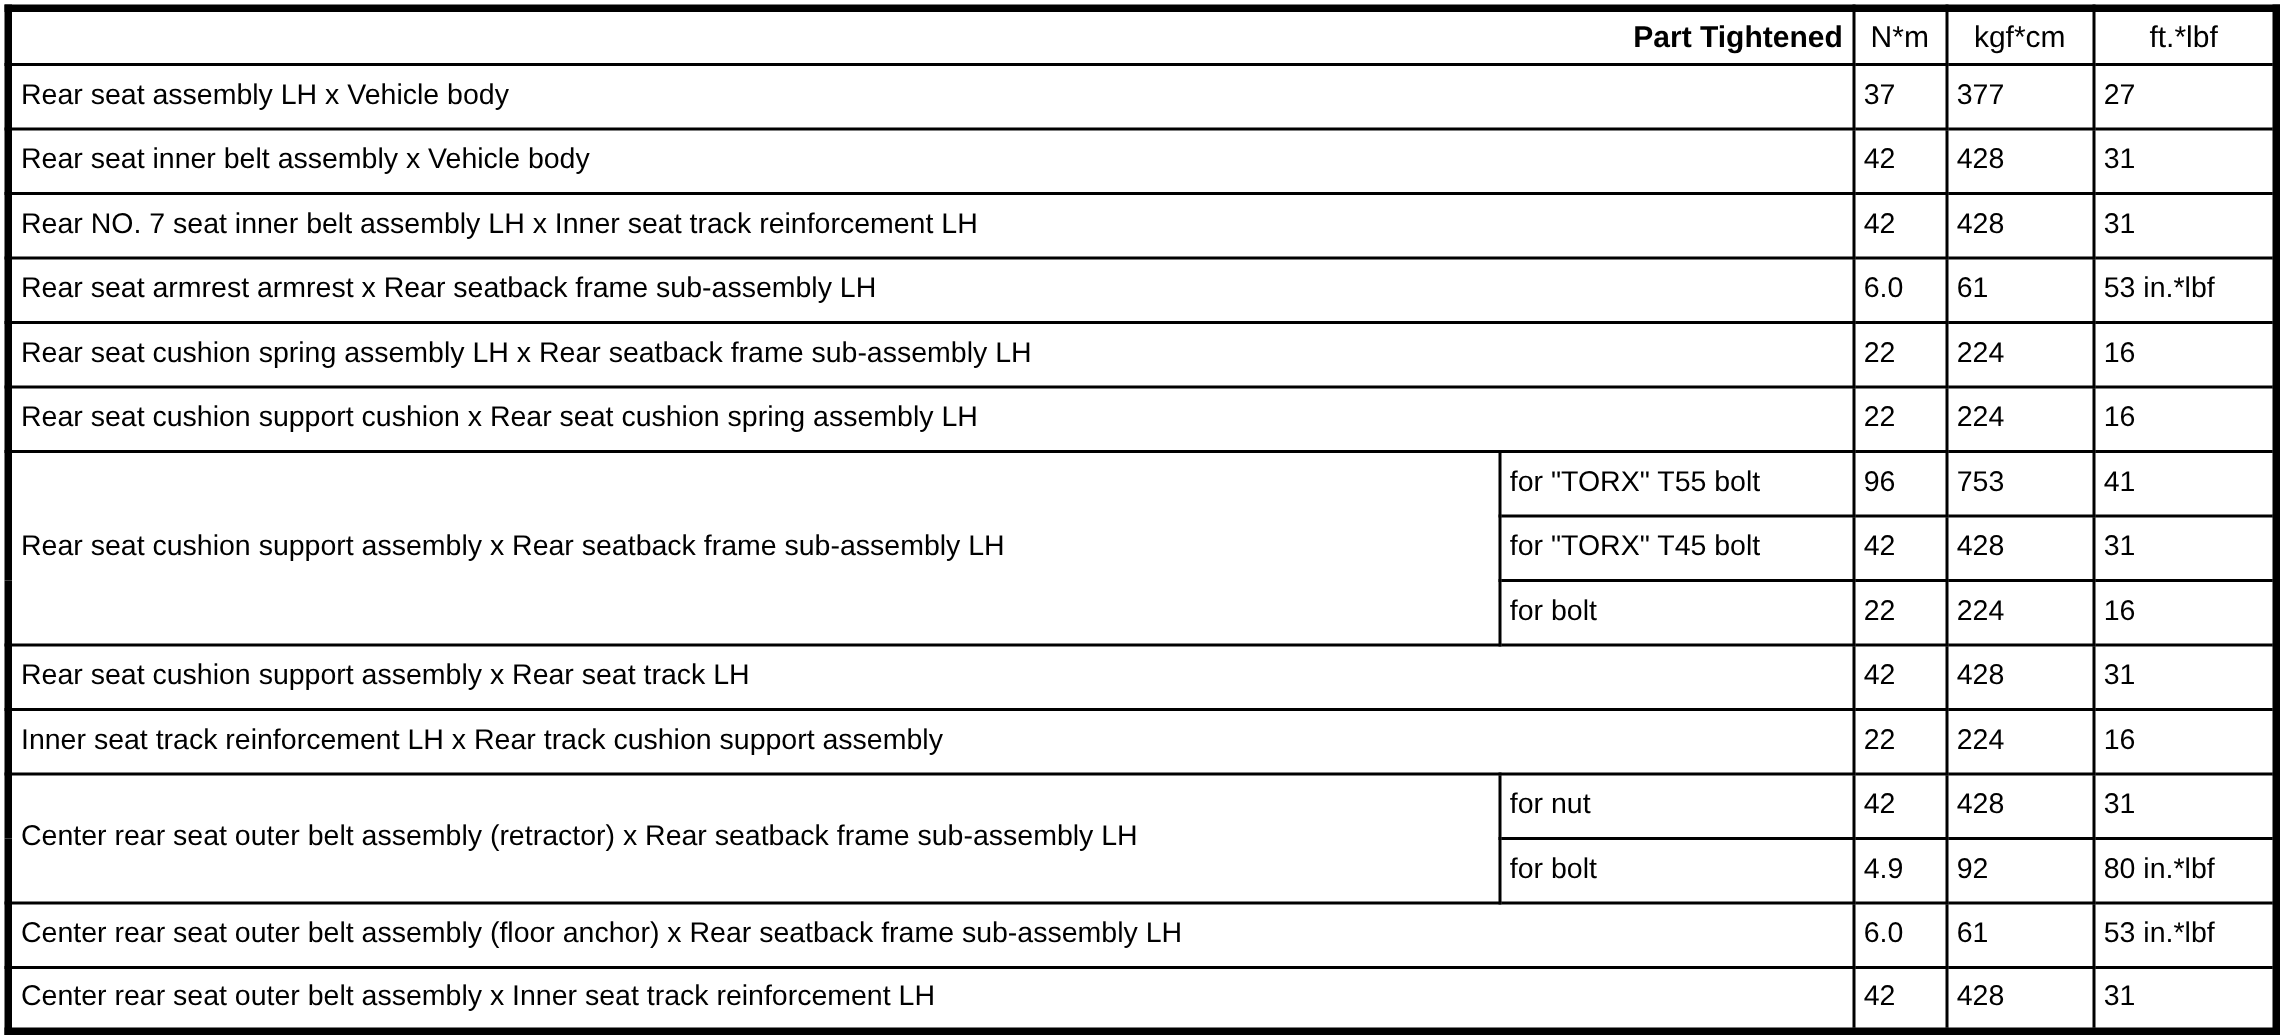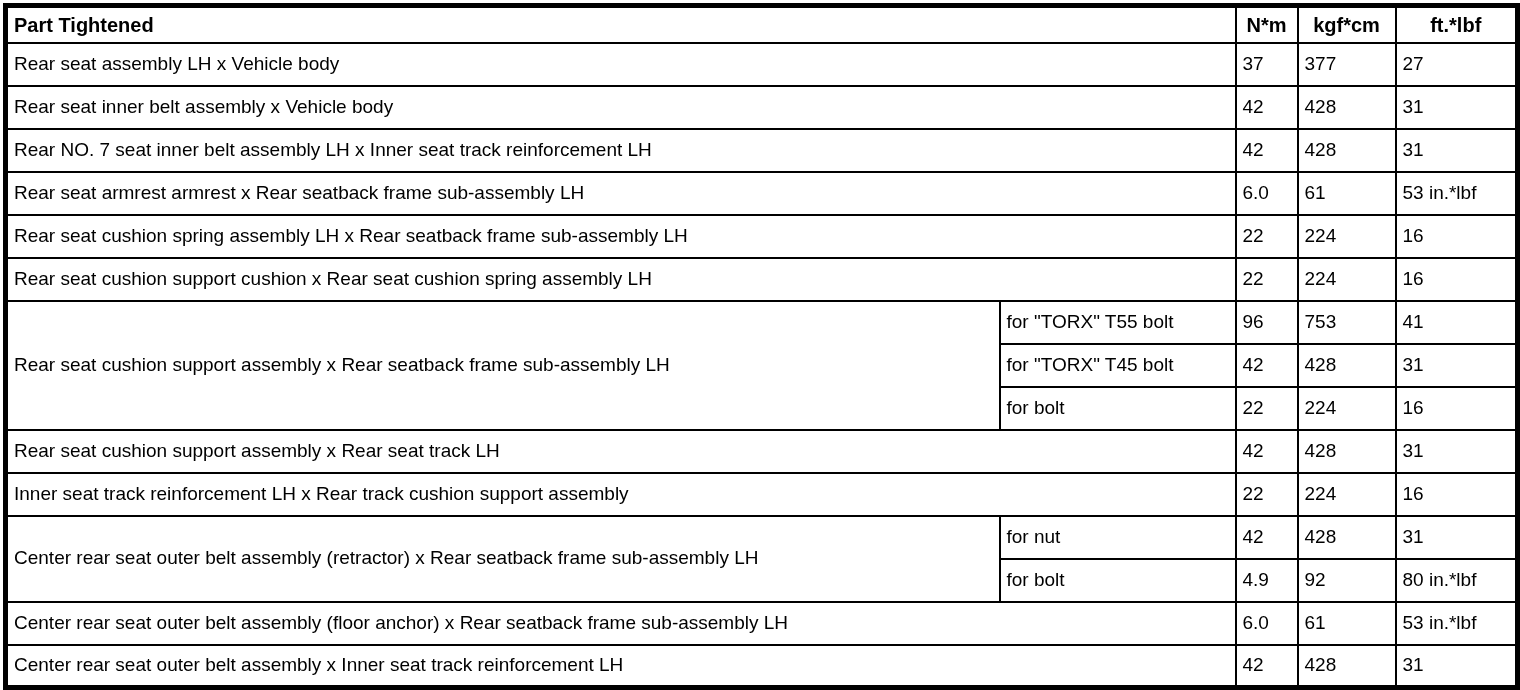--- a/index.html
+++ b/index.html
@@ -30,25 +30,25 @@
     overflow: hidden;
     white-space: nowrap;
     vertical-align: middle;
     text-align: left;
     font-weight: normal;
   }
   .torque-table thead tr { height: 37px; }
   .torque-table tbody tr { height: 43px; }
   .torque-table th.part-header {
     font-weight: bold;
-    text-align: left;
+    text-align: right;
     font-size: 20px;
   }
   .torque-table th.unit-header {
-    font-weight: bold;
+    font-weight: normal;
     text-align: center;
     font-size: 20px;
   }
 </style>
 </head>
 <body>
 
 <table class="torque-table">
   <colgroup>
     <col style="width:994px">

